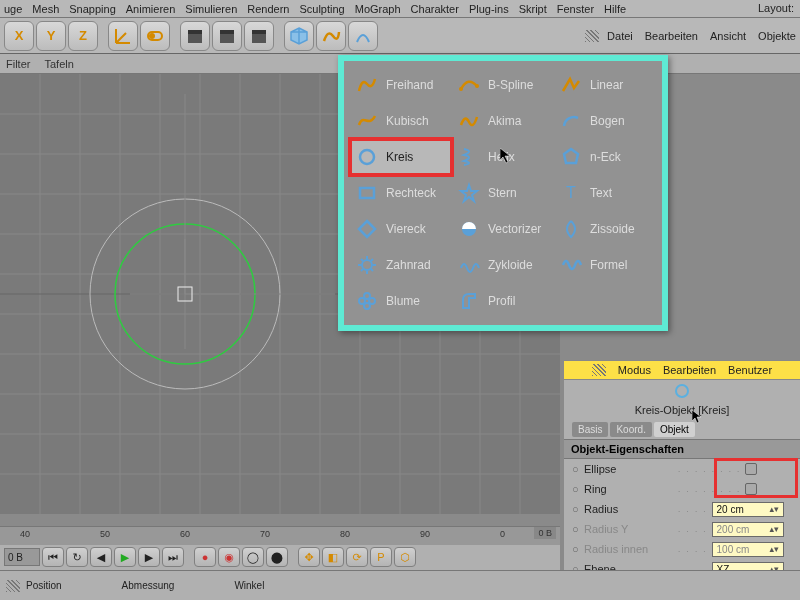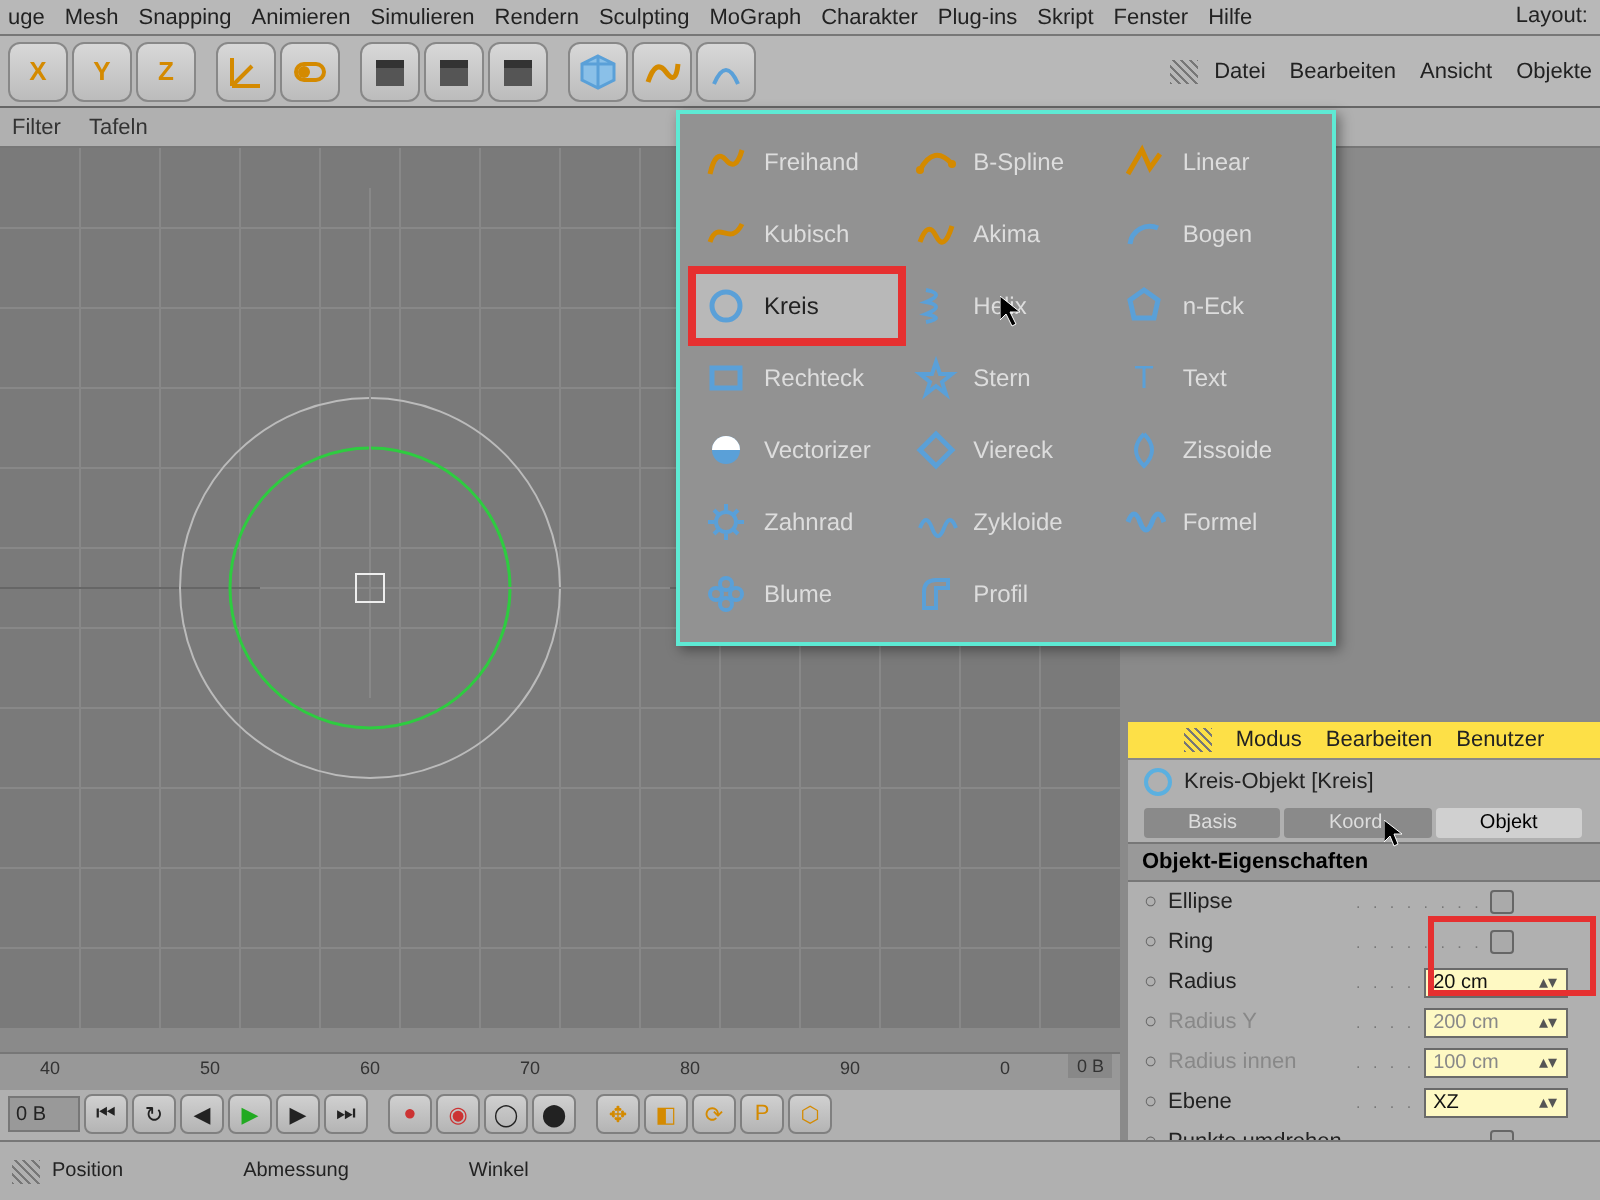--- a/index.html
+++ b/index.html
@@ -14,35 +14,35 @@
   .tbtn svg { width: 20px; height: 20px; }
   .tsep { width: 6px; }
   
   .subbar { background: #b0b0b0; height: 20px; display: flex; align-items: center; padding: 0 6px; gap: 14px; border-bottom: 1px solid #777; font-size: 11px; color: #333; }
   
   .viewport { position: absolute; top: 74px; left: 0; width: 560px; height: 440px; background: #7a7a7a; }
   .grid { position: absolute; inset: 0; }
   .grid line { stroke: #888; stroke-width: 1; }
   .grid line.axis { stroke: #666; stroke-width: 1; }
   
-  .splinemenu { position: absolute; left: 338px; top: 55px; width: 330px; background: #929292; border: 2px solid #5eead4; box-shadow: 2px 2px 6px rgba(0,0,0,0.4); padding: 6px; display: grid; grid-template-columns: repeat(3, 1fr); gap: 0; z-index: 50; }
+  .splinemenu { position: absolute; left: 338px; top: 55px; width: 330px; background: #929292; border: 6px solid #5eead4; box-shadow: 2px 2px 6px rgba(0,0,0,0.4); padding: 6px; display: grid; grid-template-columns: repeat(3, 1fr); gap: 0; z-index: 50; }
   .spitem { display: flex; align-items: center; gap: 8px; padding: 7px 6px; color: #ddd; font-size: 12px; }
   .spitem .ico { width: 22px; height: 22px; display: flex; align-items: center; justify-content: center; }
   .spitem.hl { outline: 4px solid #e63030; outline-offset: -2px; }
   .spitem.sel { background: #b8b8b8; color: #222; }
   
   .cursor2 { position: absolute; left: 500px; top: 148px; z-index: 60; pointer-events: none; }
   
   .attrpanel { position: absolute; right: 0; top: 360px; width: 236px; background: #b0b0b0; font-size: 11px; }
   .attrhead { background: #fde047; padding: 3px 8px; display: flex; gap: 12px; border-top: 1px solid #888; border-bottom: 1px solid #888; justify-content: center; }
   .attrhead .hatch { display:inline-block; width: 14px; height: 12px; background: repeating-linear-gradient(45deg,#777,#777 1px,transparent 1px,transparent 3px); }
-  .objline { padding: 4px 8px; display: flex; align-items: center; gap: 6px; }
+  .objline { padding: 4px 24px; display: flex; align-items: center; gap: 6px; flex-direction: column; }
   .objline .ring { width: 14px; height: 14px; border: 2px solid #5bb0e0; border-radius: 50%; }
   .tabs { padding: 2px 8px; display: flex; gap: 2px; }
-  .tab { background: #8a8a8a; color: #ddd; padding: 2px 22px; border-radius: 2px; font-size: 10px; }
+  .tab { background: #8a8a8a; color: #ddd; padding: 2px 6px; border-radius: 2px; font-size: 10px; }
   .tab.active { background: #d0d0d0; color: #000; }
   .sectitle { background: #999; color: #000; font-weight: bold; padding: 3px 7px; border-top: 1px solid #777; border-bottom: 1px solid #777; }
   .proprow { display: flex; align-items: center; padding: 2px 8px; gap: 4px; height: 20px; }
   .proprow .lbl { width: 90px; color: #222; }
   .proprow .dots { flex: 0 0 auto; color: #777; letter-spacing: 2px; font-size: 8px; overflow: hidden; }
   .proprow .val { background: #fef9c3; border: 1px solid #6a6a6a; padding: 1px 4px; width: 72px; display: flex; justify-content: space-between; align-items: center; color: #111; font-size: 10px; }
   .proprow .sp { color: #555; font-size: 9px; }
   .proprow .chk { width: 12px; height: 12px; border: 1px solid #666; background: #aaa; border-radius: 2px; }
   .proprow.dim { color: #888; }
   .proprow.dim .lbl { color: #888; }
@@ -283,33 +283,33 @@
       <span class="ico">
         <svg width="22" height="22" viewBox="0 0 22 22">
           <text x="11" y="16" font-size="16" font-family="serif" fill="#5aa0d8" text-anchor="middle">T</text>
         </svg>
       </span>
       <span>Text</span>
     </div>
     <div class="spitem">
       <span class="ico">
         <svg width="22" height="22" viewBox="0 0 22 22">
+          <polygon points="11,3 19,11 11,19 3,11" stroke="#5aa0d8" stroke-width="2.5" fill="none"></polygon>
+        </svg>
+      </span>
+      <span>Viereck</span>
+    </div>
+    <div class="spitem">
+      <span class="ico">
+        <svg width="22" height="22" viewBox="0 0 22 22">
           <circle cx="11" cy="11" r="7" fill="#5aa0d8"></circle>
           <path d="M4 11 A7 7 0 0 1 18 11" fill="#fff"></path>
         </svg>
       </span>
       <span>Vectorizer</span>
-    </div>
-    <div class="spitem">
-      <span class="ico">
-        <svg width="22" height="22" viewBox="0 0 22 22">
-          <polygon points="11,3 19,11 11,19 3,11" stroke="#5aa0d8" stroke-width="2.5" fill="none"></polygon>
-        </svg>
-      </span>
-      <span>Viereck</span>
     </div>
     <div class="spitem">
       <span class="ico">
         <svg width="22" height="22" viewBox="0 0 22 22">
           <path d="M11 3 Q3 11 11 19 Q19 11 11 3" stroke="#5aa0d8" stroke-width="2" fill="none"></path>
         </svg>
       </span>
       <span>Zissoide</span>
     </div>
     <div class="spitem">

